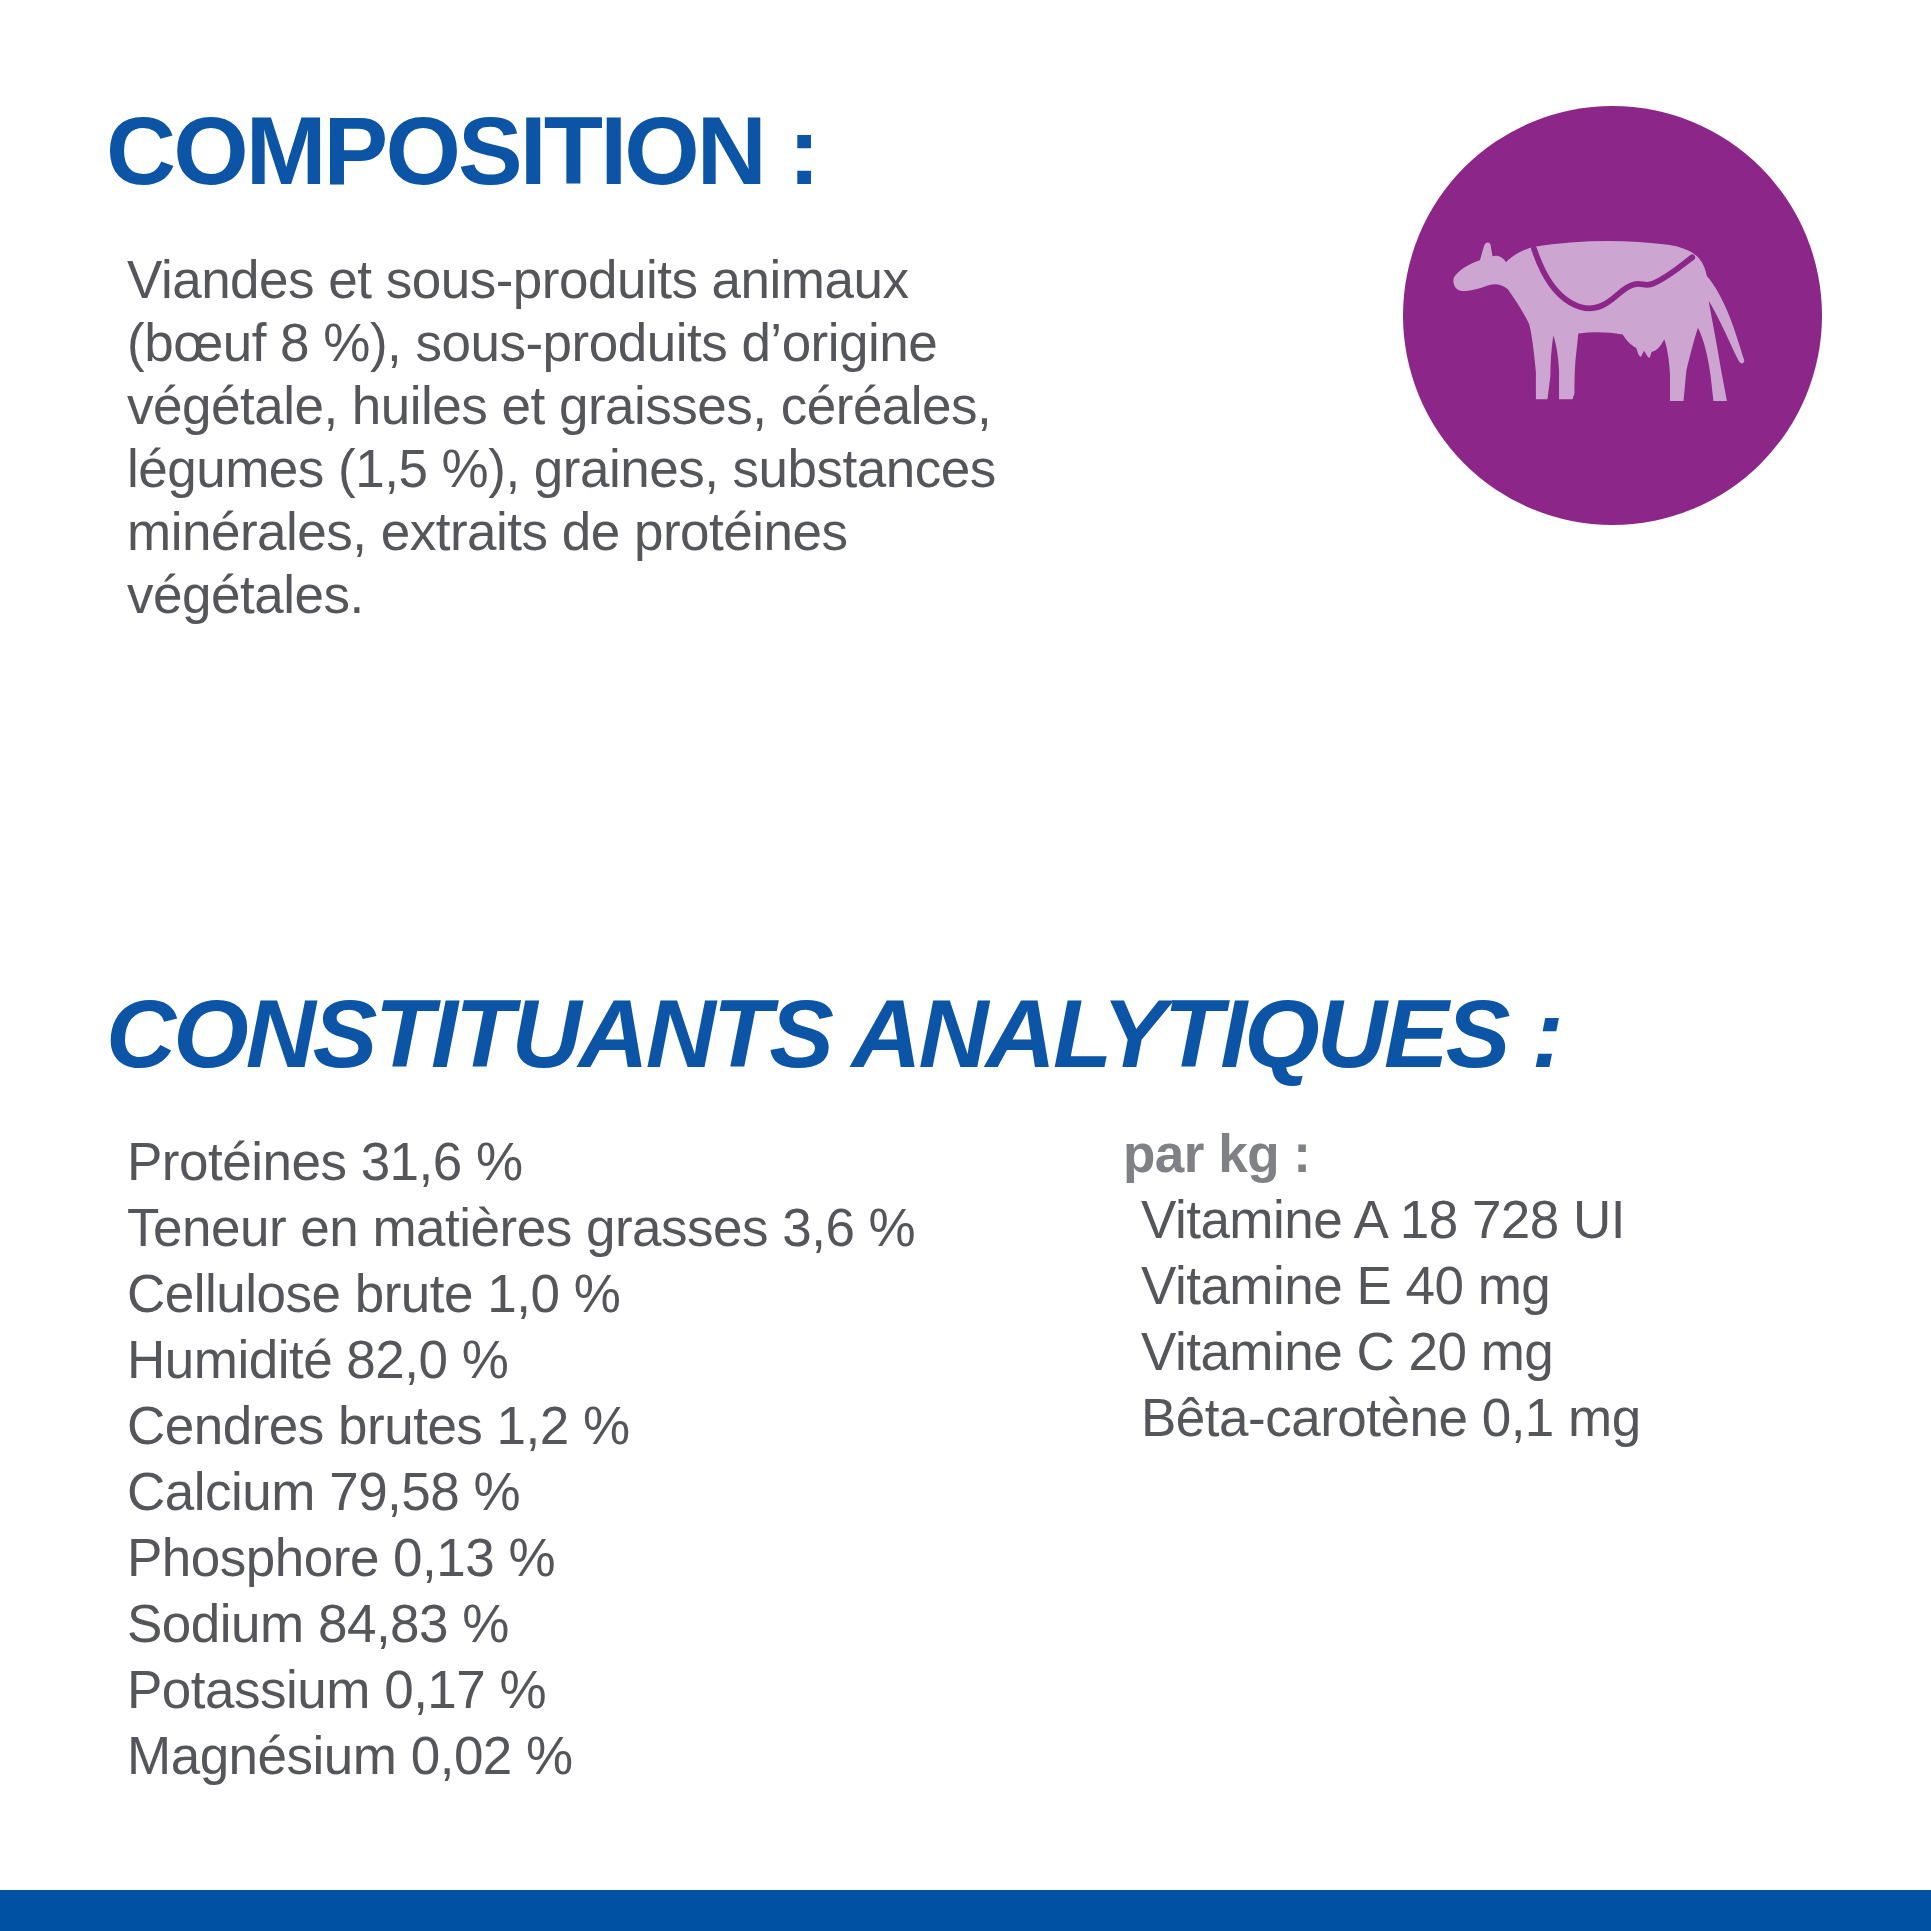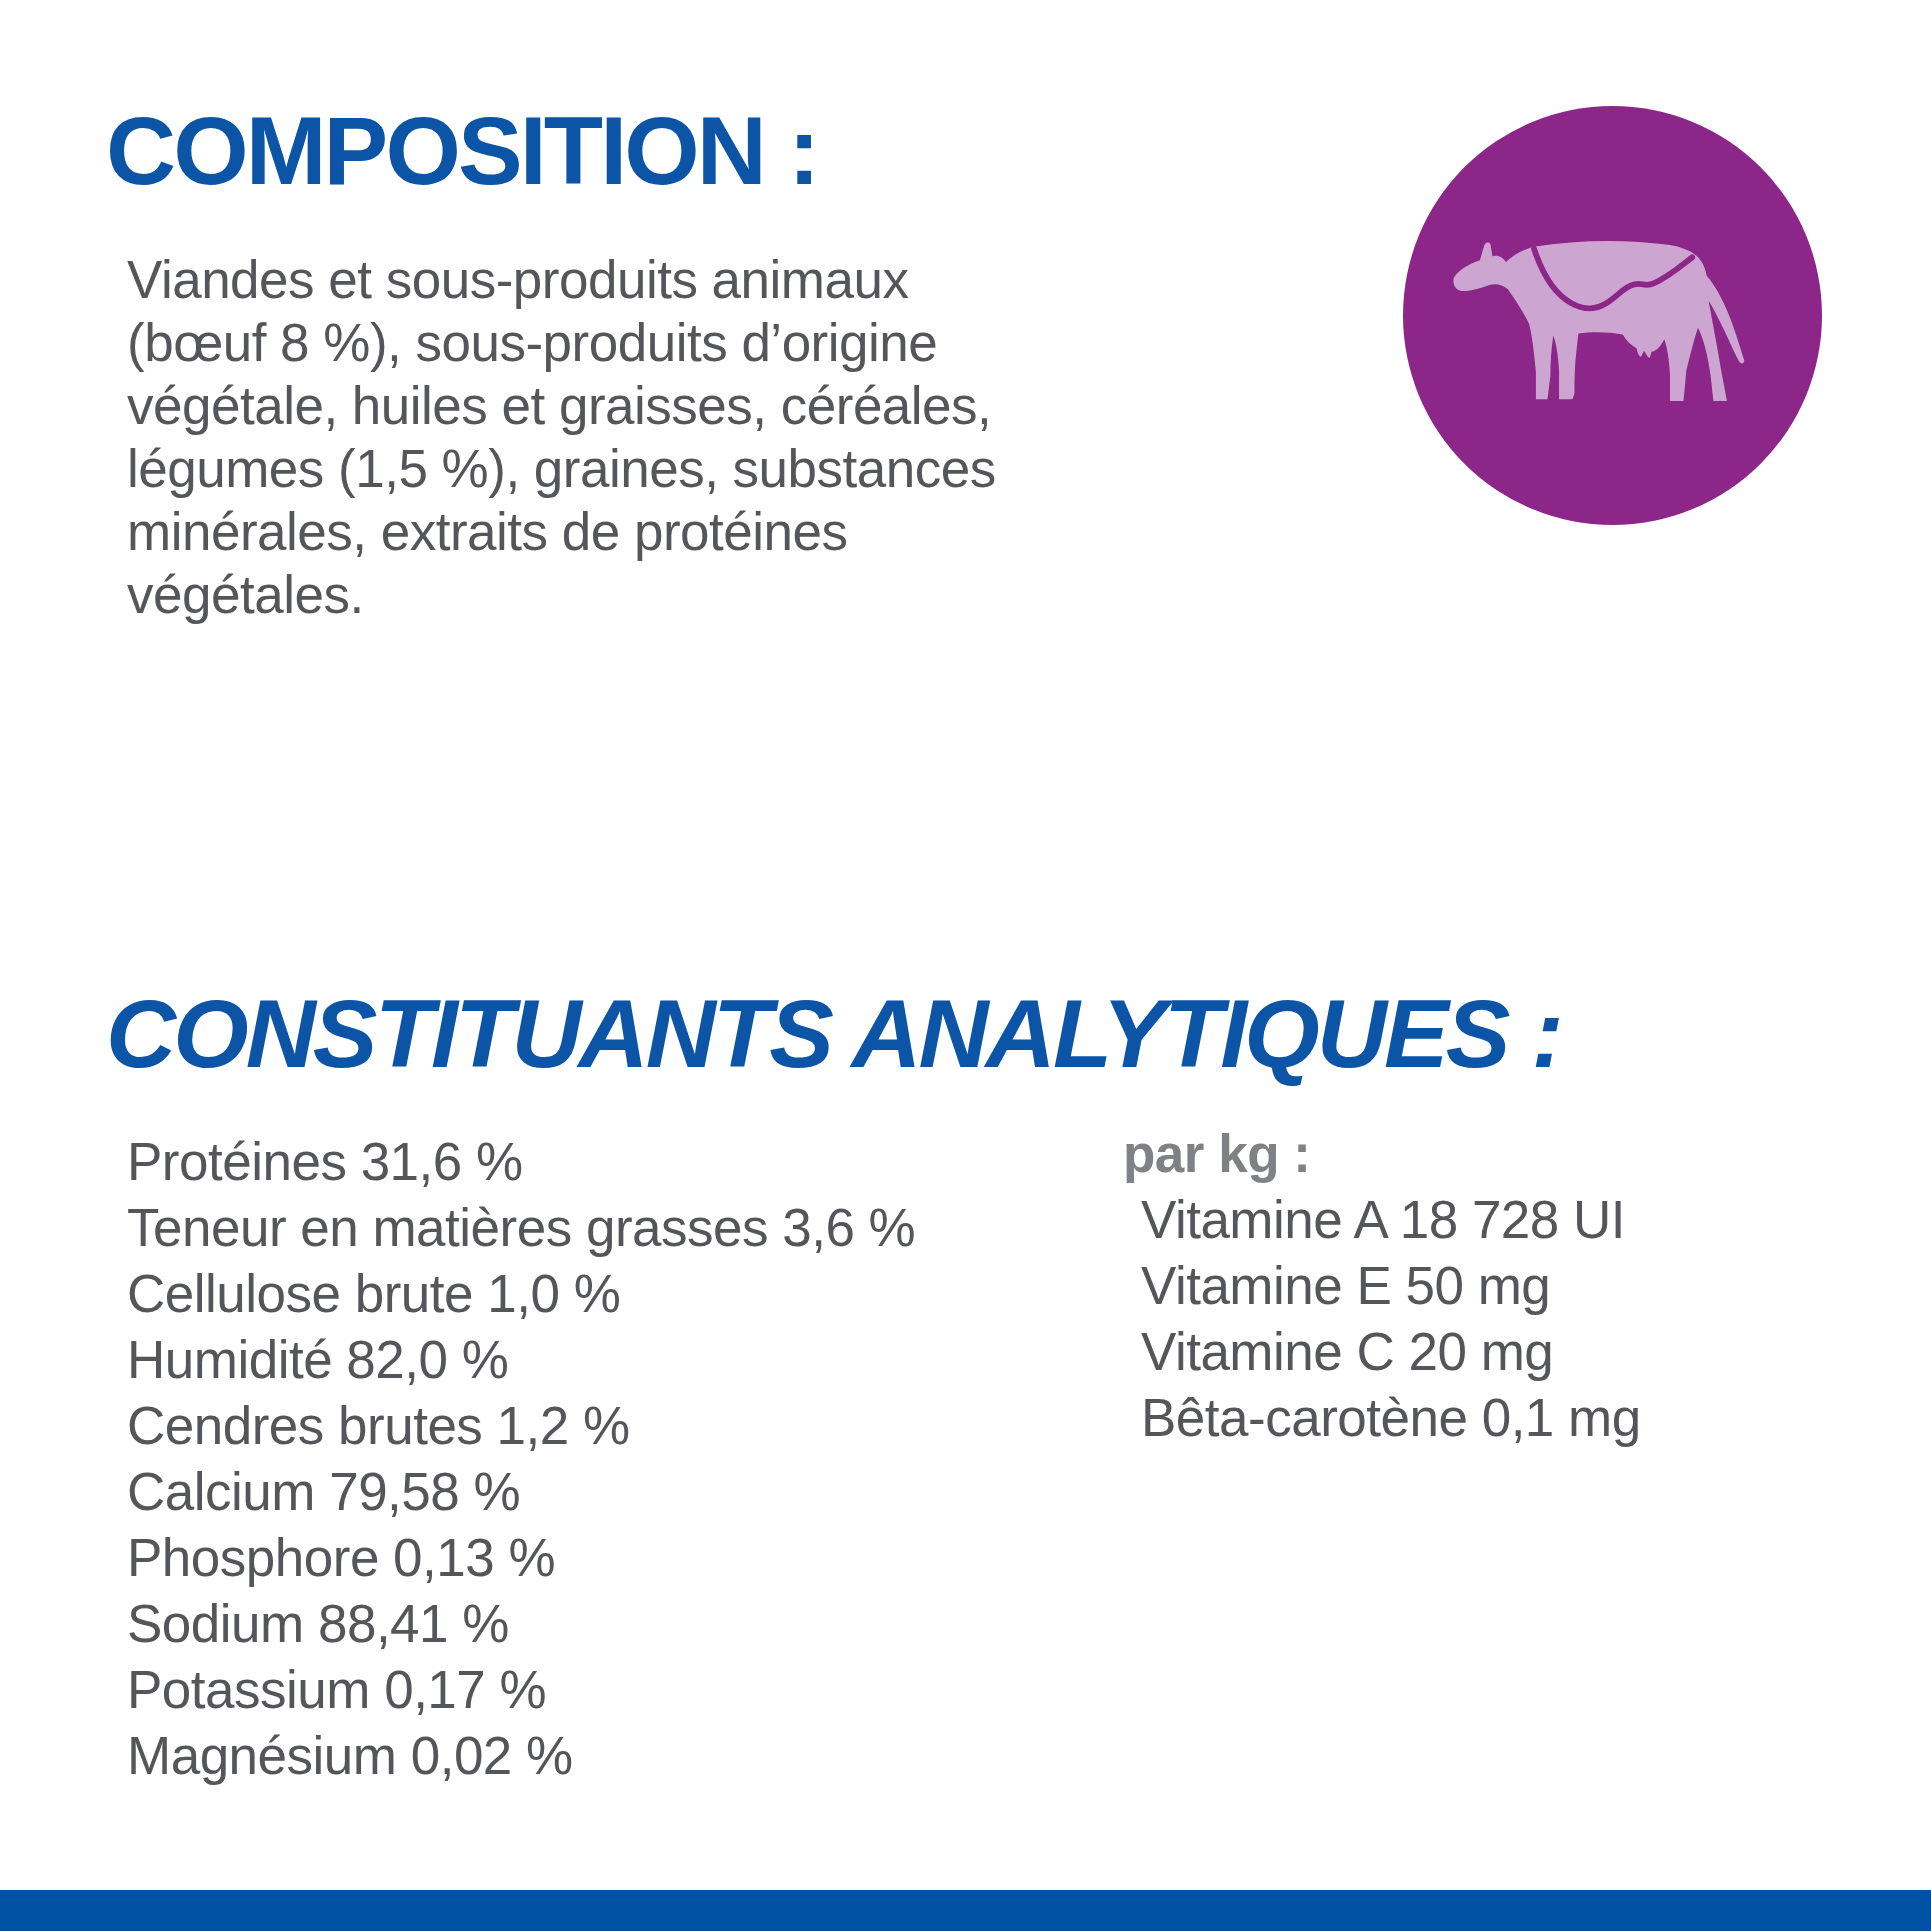--- a/index.html
+++ b/index.html
@@ -156,30 +156,30 @@
   <div class="h1 analytics">CONSTITUANTS ANALYTIQUES :</div>
 
   <div class="col-left body-text">
     <div class="line">Protéines 31,6 %</div>
     <div class="line">Teneur en matières grasses 3,6 %</div>
     <div class="line">Cellulose brute 1,0 %</div>
     <div class="line">Humidité 82,0 %</div>
     <div class="line">Cendres brutes 1,2 %</div>
     <div class="line">Calcium 79,58 %</div>
     <div class="line">Phosphore 0,13 %</div>
-    <div class="line">Sodium 88,41 %</div>
+    <div class="line">Sodium 84,83 %</div>
     <div class="line">Potassium 0,17 %</div>
     <div class="line">Magnésium 0,02 %</div>
   </div>
 
   <div class="col-right">
     <div class="per-kg-label">par kg :</div>
     <div class="body-text">
       <div class="line">Vitamine A 18 728 UI</div>
-      <div class="line">Vitamine E 50 mg</div>
+      <div class="line">Vitamine E 40 mg</div>
       <div class="line">Vitamine C 20 mg</div>
       <div class="line">Bêta-carotène 0,1 mg</div>
     </div>
   </div>
 
   <div class="bottom-bar"></div>
 
 </div>
 
 

